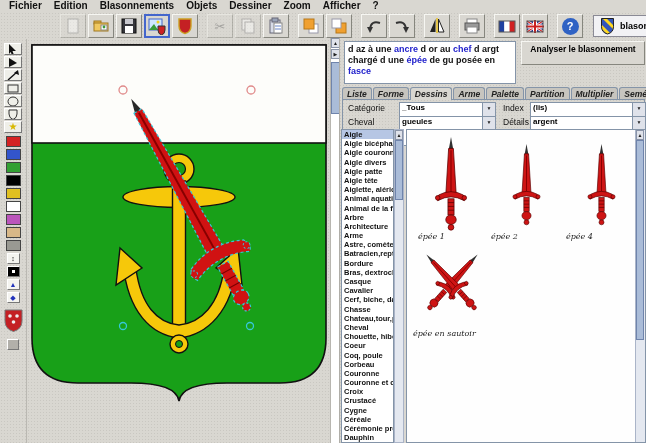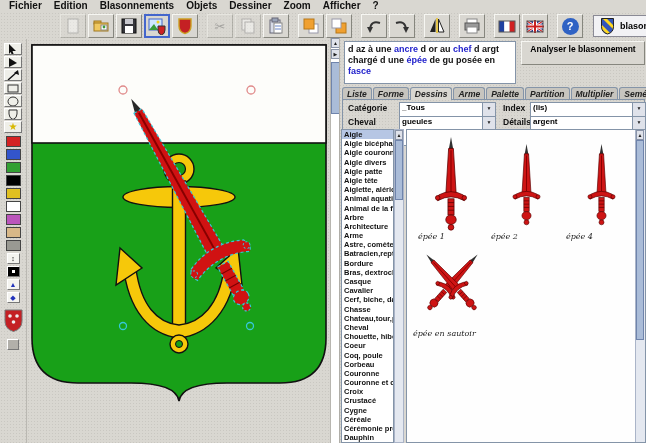--- a/index.html
+++ b/index.html
@@ -45,21 +45,21 @@
   .blazontext .link{color:#2222cc;cursor:pointer;}
   .analyze{position:absolute;left:181px;top:3px;width:124px;height:24px;background:#d9d7d1;border:1px solid;
         border-color:#f6f6f2 #86867e #86867e #f6f6f2;font-size:8.5px;font-weight:bold;text-align:center;
         line-height:14px;box-sizing:border-box;cursor:pointer;}
   .hint{position:absolute;left:178px;top:25px;width:128px;font-size:8px;font-weight:bold;text-align:center;white-space:nowrap;color:#111;}
   .tabs{position:absolute;left:2px;top:49px;right:1px;height:13px;display:flex;font-size:8.5px;font-weight:bold;color:#222;font-style:italic;}
   .tab{padding:1px 4px 0 4px;margin-right:1px;background:#c7c5bf;border:1px solid #8494a8;border-bottom:none;
        border-radius:3px 3px 0 0;white-space:nowrap;cursor:pointer;}
   .tab.active{background:#d9d7d1;position:relative;z-index:2;}
   .formarea{position:absolute;left:2px;top:61px;right:1px;height:30px;border:1px solid #8494a8;border-bottom:none;box-sizing:border-box;}
-  .flabel{position:absolute;font-size:8.5px;font-weight:bold;color:#111;}
+  .flabel{position:absolute;font-size:8.5px;font-weight:normal;color:#111;}
   .dd{position:absolute;height:30px;background:#fff;border:1px solid #8494a8;font-size:8px;font-weight:bold;
       line-height:10px;padding-left:2px;box-sizing:border-box;cursor:pointer;}
   .dd .arr{position:absolute;right:0;top:0;bottom:0;width:12px;background:#dfe2ea;border-left:1px solid #8494a8;
       font-size:5px;text-align:center;line-height:10px;color:#222;}
   .catlist{position:absolute;left:1px;top:91px;width:53px;bottom:0;background:#fff;border:1px solid #8494a8;
       overflow:hidden;font-size:7.5px;font-weight:bold;color:#111;box-sizing:border-box;}
   .cat{height:9.2px;line-height:9.4px;padding-left:2px;white-space:nowrap;overflow:hidden;cursor:pointer;}
   .cat.selected{background:#b6c6e4;}
   .catsb{position:absolute;left:54px;top:91px;width:10px;bottom:0;background:#e4e8f0;border:1px solid #aab4c8;box-sizing:border-box;}
   .gallery{position:absolute;left:66px;top:91px;right:0;bottom:0;background:#fefefe;border:1px solid #8494a8;

